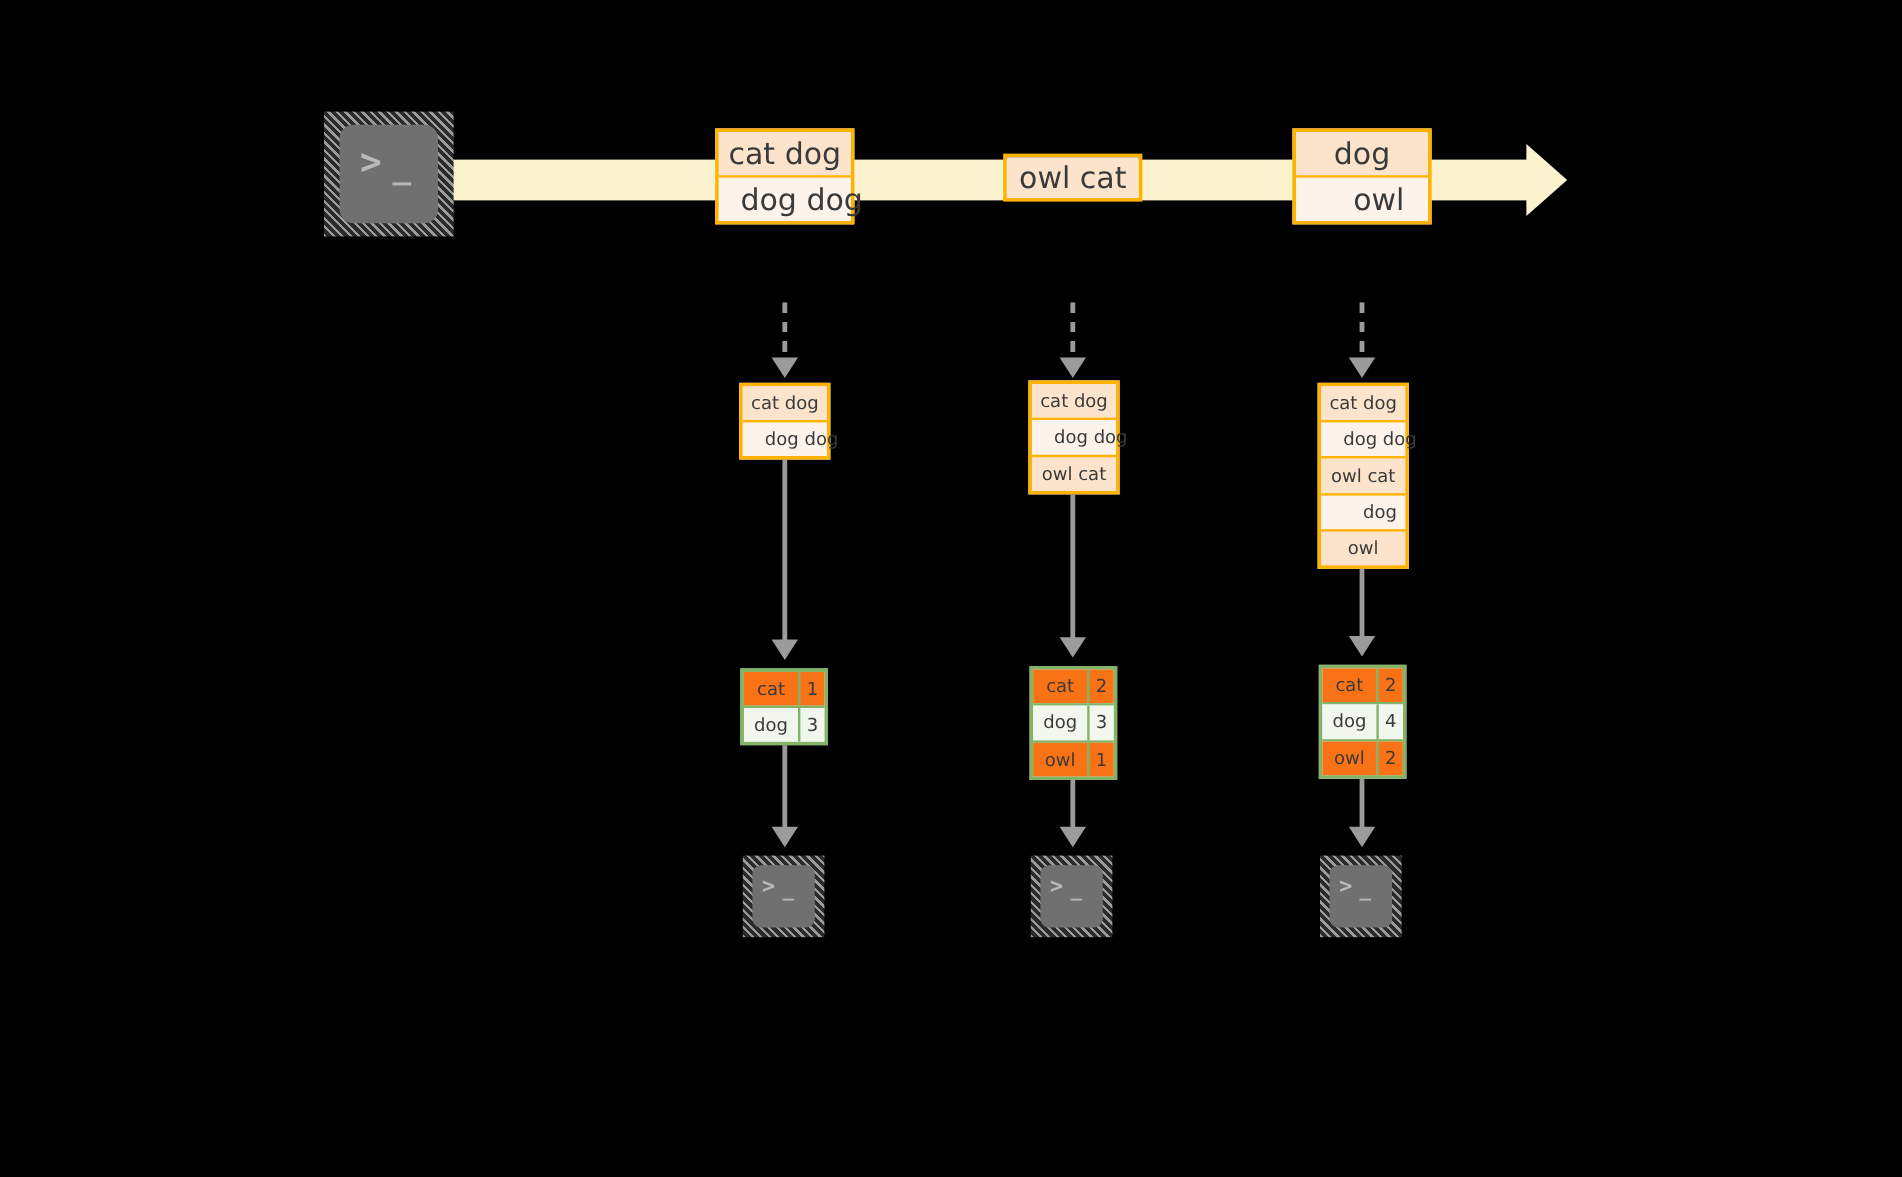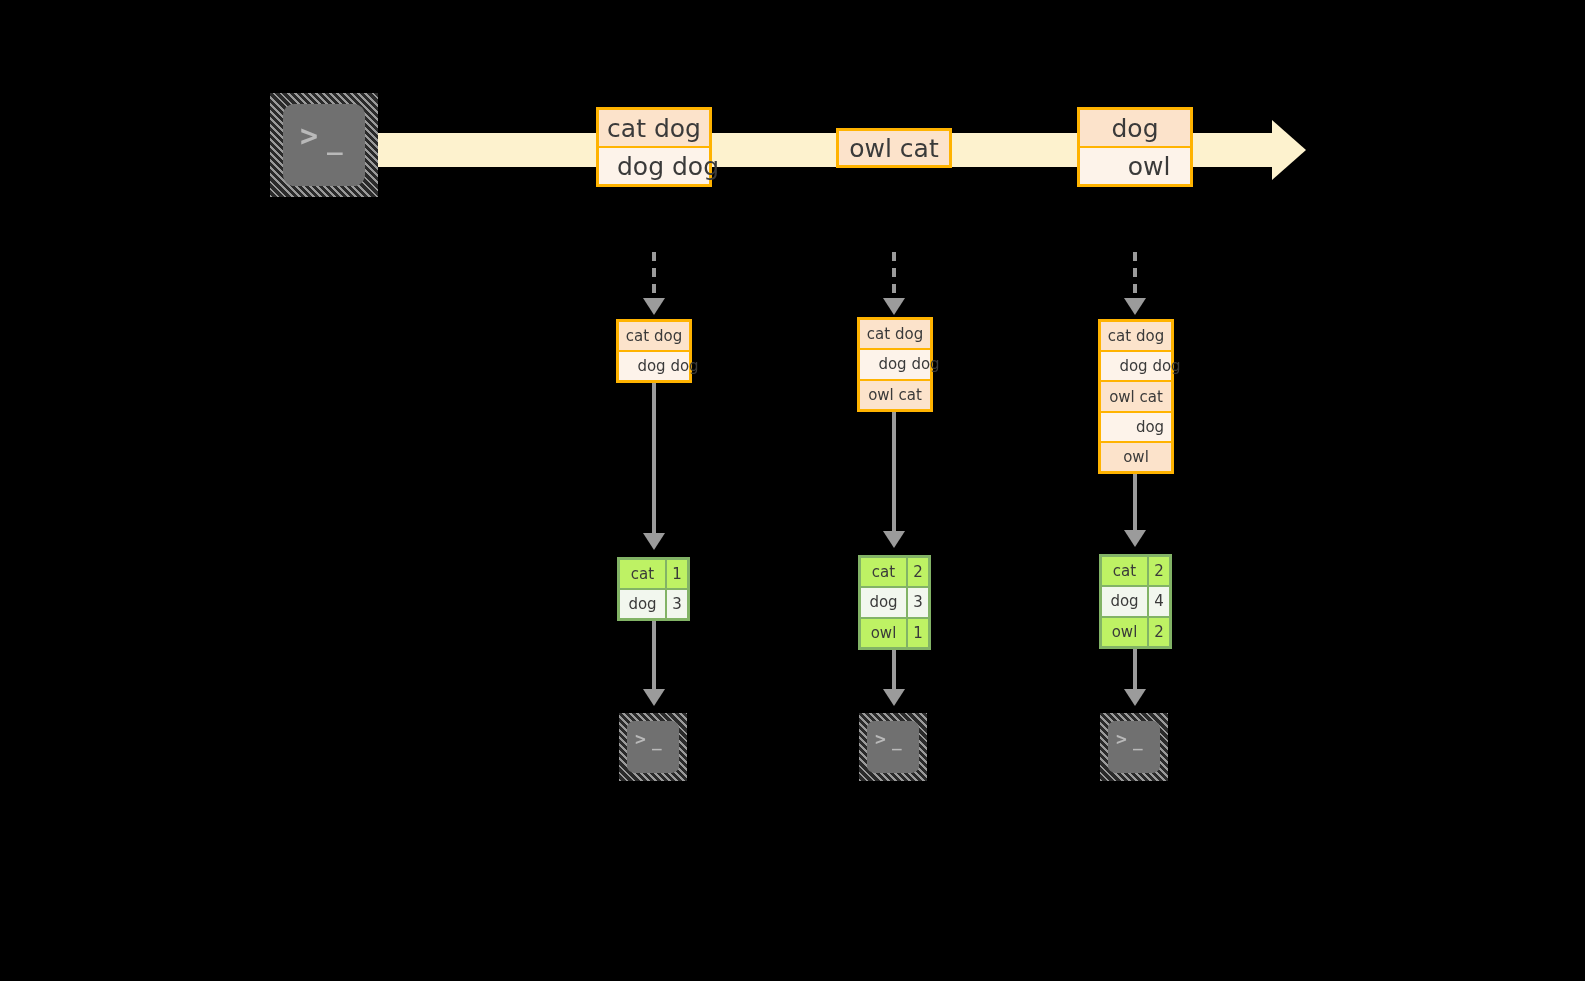--- a/index.html
+++ b/index.html
@@ -104,21 +104,21 @@
     display: flex;
     align-items: center;
     justify-content: center;
     color: #3a3a3a;
     font-size: 15px;
     box-sizing: border-box;
     white-space: nowrap;
   }
   .gcell.word { flex: 0 0 45px; }
   .gcell.count { flex: 1 1 auto; border-left: 2px solid #82B366; }
-  .grow.dark .gcell { background: #bef264; }
+  .grow.dark .gcell { background: #f97316; }
   .grow.light .gcell { background: #F2F7EE; }
 
   
   .vline {
     position: absolute;
     width: 4px;
     background: #9B9B9B;
   }
   .vline.dashed {
     background: repeating-linear-gradient(

